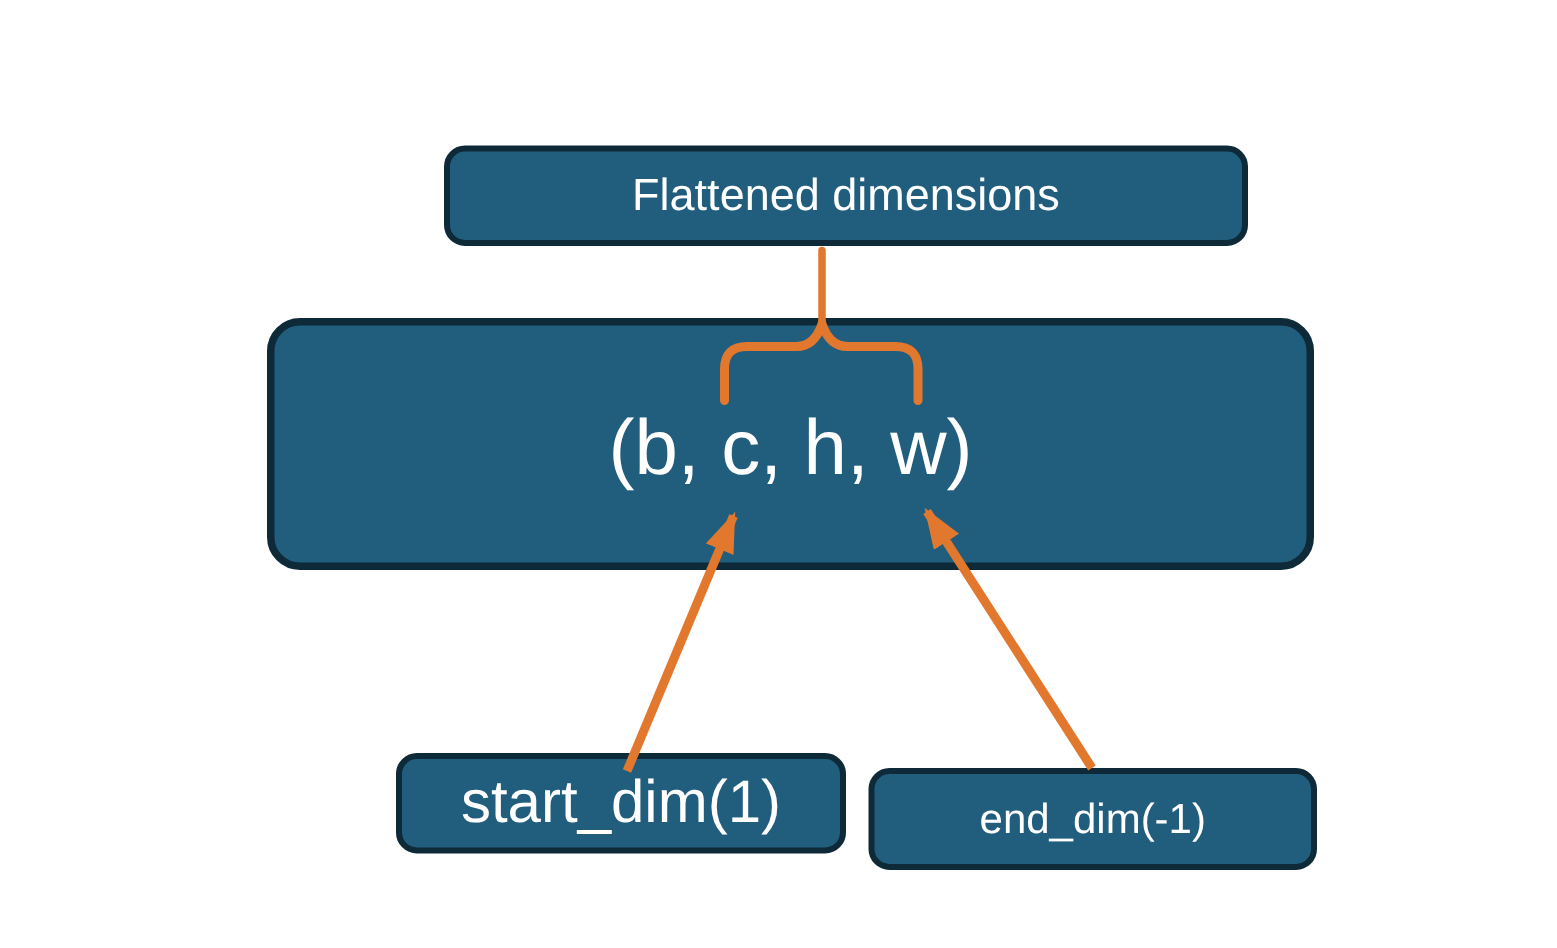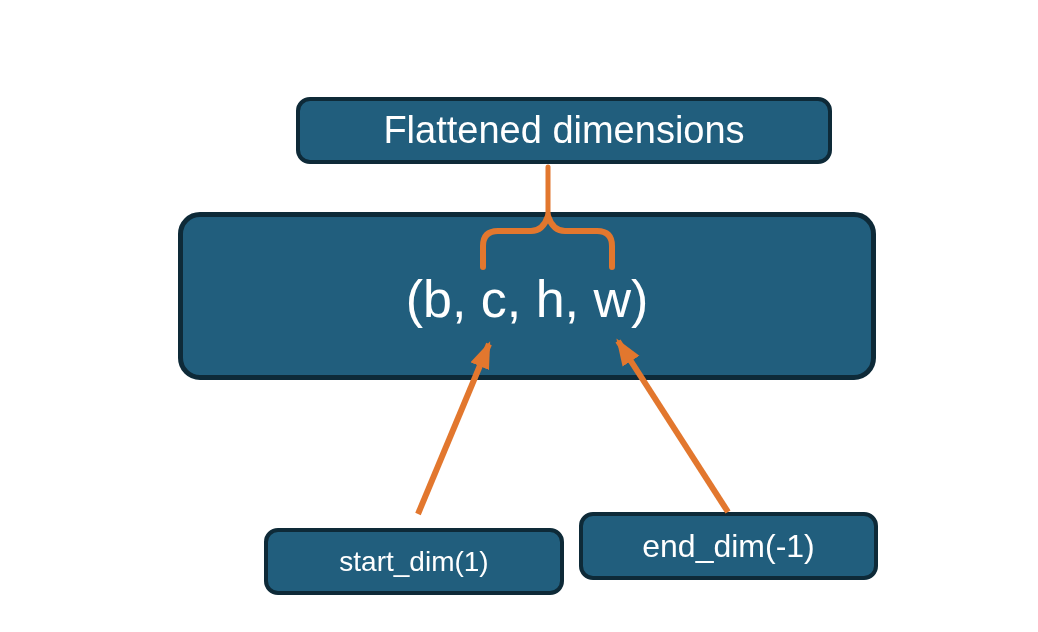--- a/index.html
+++ b/index.html
@@ -23,41 +23,41 @@
     color: var(--label, #ffffff);
     display: flex;
     align-items: center;
     justify-content: center;
     text-align: center;
   }
   .node-top {
     left: 296px; top: 97px;
     width: 536px; height: 67px;
     border-radius: 14px;
-    font-size: 38px;
+    font-size: 30px;
   }
   .node-tuple {
     left: 178px; top: 212px;
     width: 698px; height: 168px;
     border-radius: 22px;
     border-width: 5px;
     font-size: 52px;
     padding-top: 6px;
   }
   .node-start {
-    left: 264px; top: 528px;
+    left: 264px; top: 502px;
     width: 300px; height: 67px;
     border-radius: 14px;
-    font-size: 28px;
+    font-size: 40px;
   }
   .node-end {
     left: 579px; top: 512px;
     width: 299px; height: 68px;
     border-radius: 14px;
-    font-size: 32px;
+    font-size: 28px;
   }
   .connectors {
     position: absolute;
     left: 0; top: 0;
     width: 1038px;
     height: 632px;
     z-index: 5;
     pointer-events: none;
   }
   .connectors .stroke {

